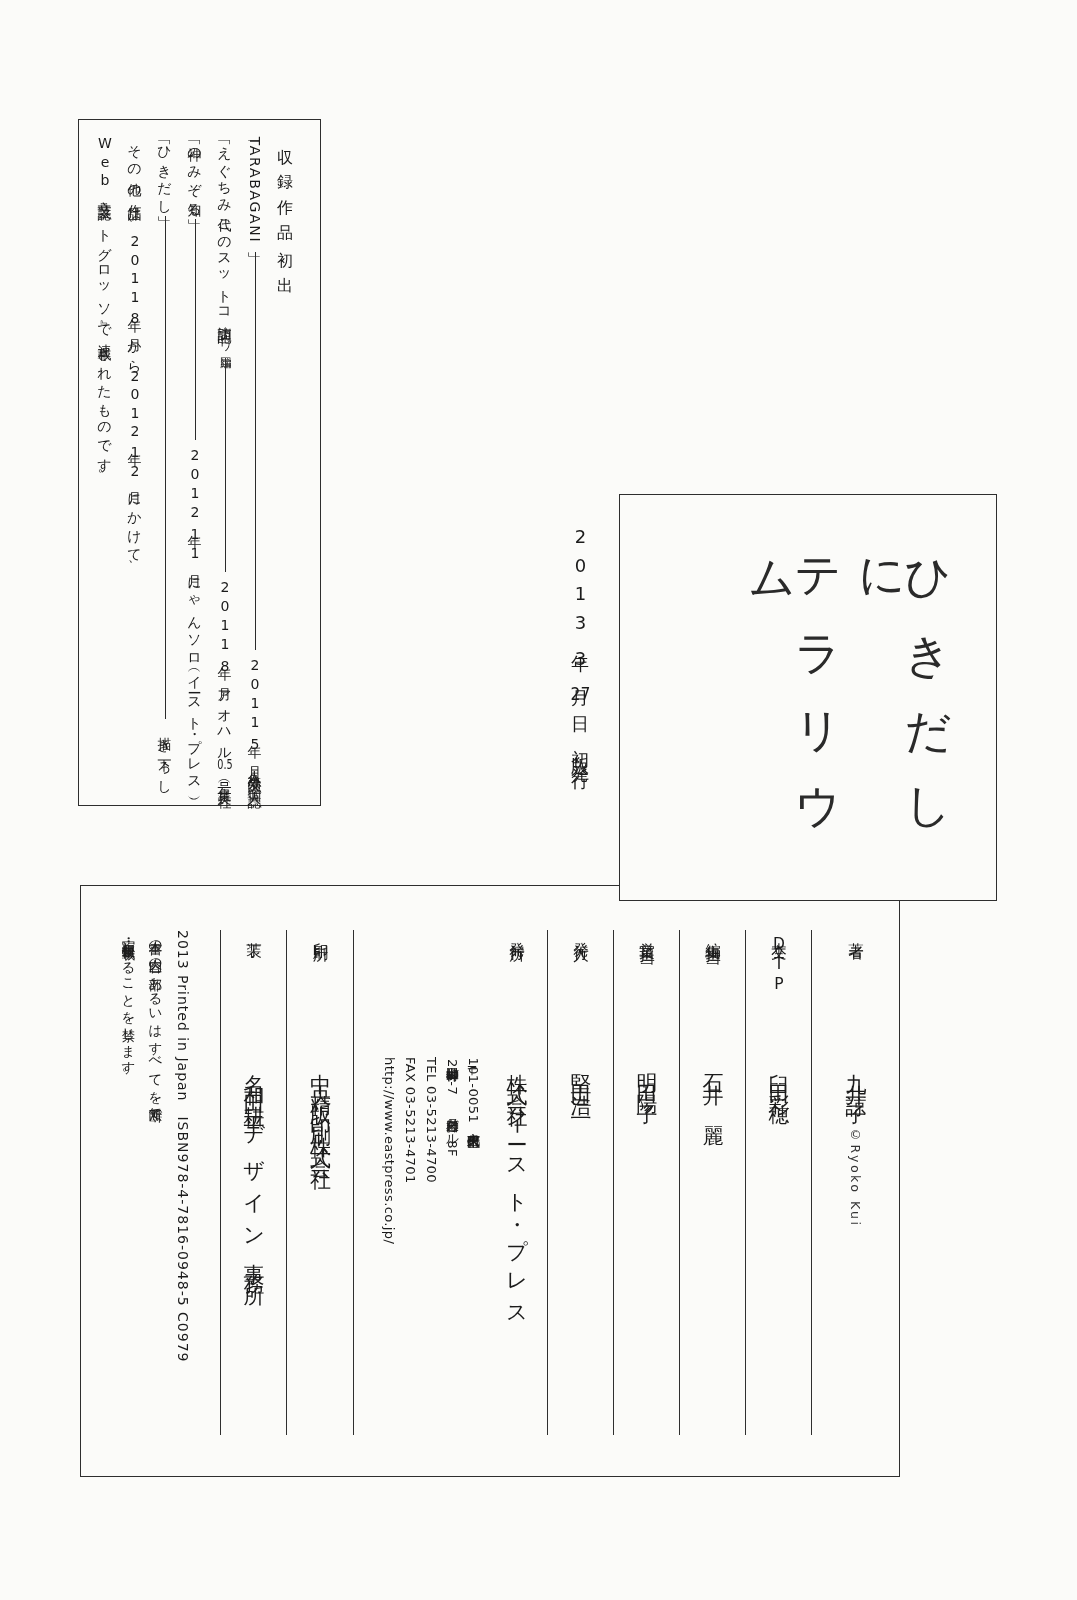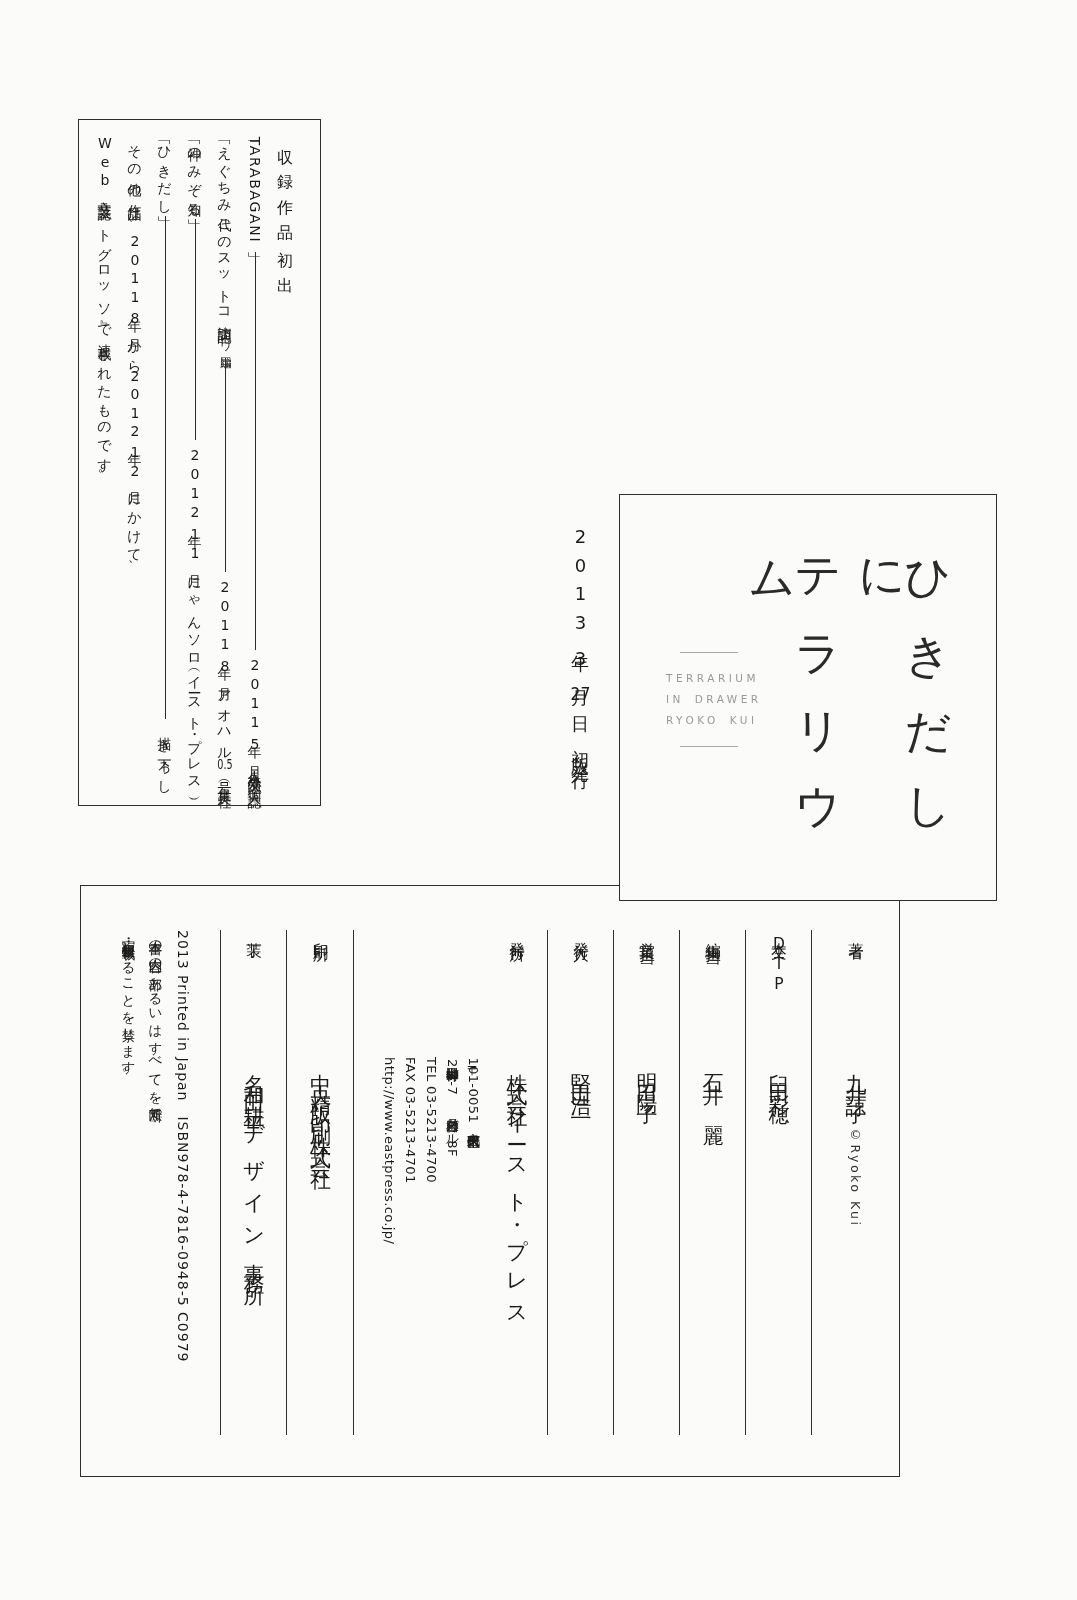--- a/index.html
+++ b/index.html
@@ -92,29 +92,20 @@
       <div class="p-col note"><span>その他の作品は、</span><span class="o-up">2011年8月から2012年12月にかけて</span><span>、</span></div>
       <div class="p-col note"><span class="o-up">Web</span><span>文芸誌『マトグロッソ』で連載されたものです。</span></div>
     </div>
   </section>
 
   <div id="date-col"><span class="o-up">2013年3月</span><span class="o-tcy">27</span><span class="o-up">日</span><span>　</span><span class="o-up">初版発行</span></div>
 
   <section class="box" id="box2">
     <div class="title-col tc-right">ひきだしに</div>
     <div class="title-col tc-left">テラリウム</div>
-    <div class="subtitle">
-      <div class="rule"></div>
-      <div class="lines">
-        <div>TERRARIUM</div>
-        <div>IN DRAWER</div>
-        <div>RYOKO KUI</div>
-      </div>
-      <div class="rule"></div>
-    </div>
   </section>
 
   <section class="box" id="box3">
     <div id="colo">
 
       <div class="c-col w1">
         <span class="c-label">著者</span>
         <span class="c-value">九井諒子</span>
         <span class="c-sub">©Ryoko Kui</span>
       </div>

